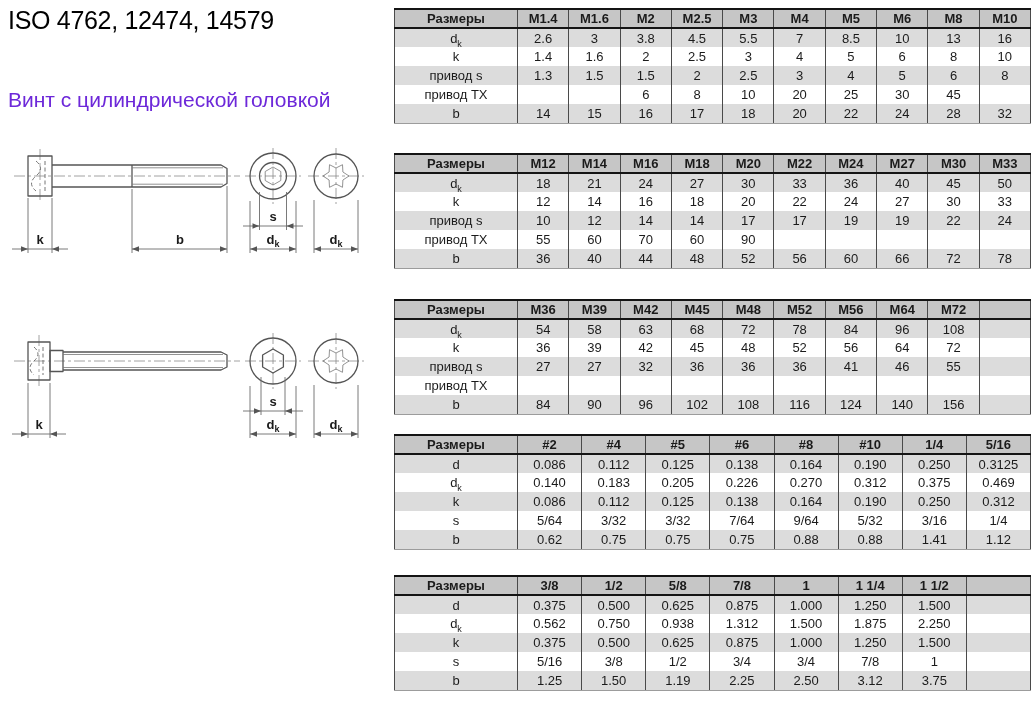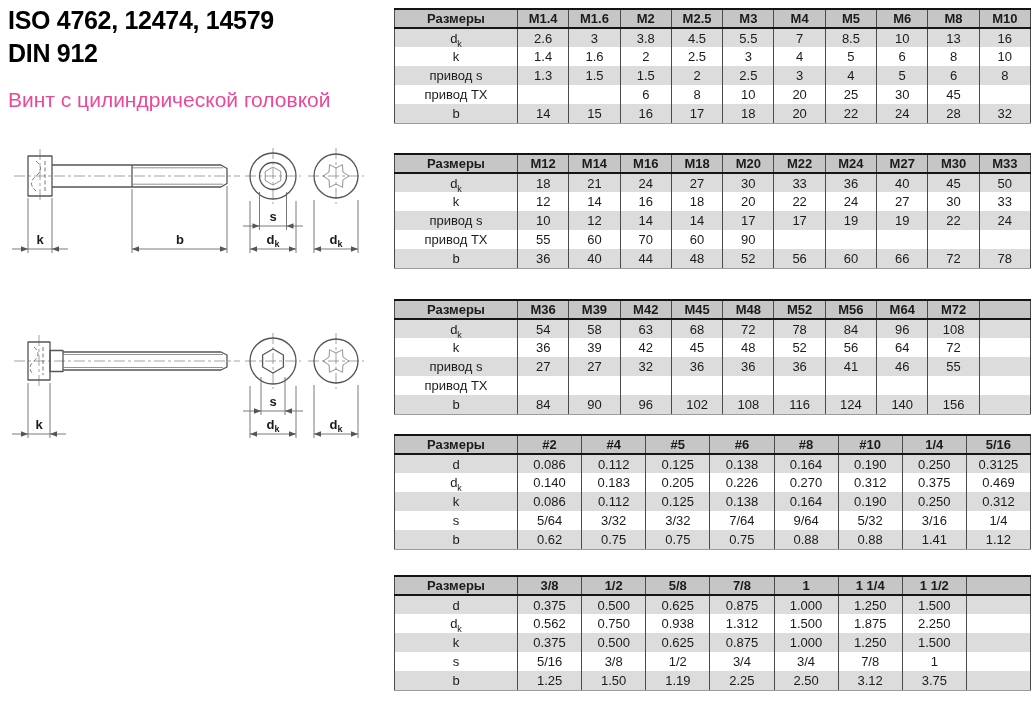--- a/index.html
+++ b/index.html
@@ -1,22 +1,22 @@
 <!DOCTYPE html>
 <html><head>
 <meta charset="utf-8">
 <style>
   * { margin:0; padding:0; box-sizing:border-box; }
   body { background:#fff; }
   .page { position:relative; width:1034px; height:703px; background:#ffffff;
           font-family:"Liberation Sans", sans-serif; overflow:hidden; }
 
-  .title { position:absolute; left:8px; top:4px; font-size:25px; font-weight:bold;
+  .title { position:absolute; left:8px; top:4px; font-size:25px; font-weight:normal;
            line-height:33px; color:#000; letter-spacing:-0.3px; }
-  .subtitle { position:absolute; left:8px; top:88px; font-size:21px; color:#ec4899; }
+  .subtitle { position:absolute; left:8px; top:88px; font-size:21px; color:#6d28d9; }
   .fullthread-label { position:absolute; left:28px; top:292px; font-size:21px; color:#0d0d0d; }
 
   .drawing { position:absolute; left:0; }
   .drawing1 { top:146px; }
   .drawing2 { top:331px; }
 
   .ol   { stroke:#555; stroke-width:1.3; fill:none; stroke-linejoin:round; }
   .thin { stroke:#777; stroke-width:0.8; fill:none; stroke-linejoin:round; }
   .cl   { stroke:#8a8a8a; stroke-width:0.8; stroke-dasharray:11 3 3 3; fill:none; }
   .hid  { stroke:#666; stroke-width:0.9; stroke-dasharray:4 2.5; fill:none; }
@@ -40,21 +40,20 @@
   .dim-table tbody tr:last-child td { border-bottom:1px solid #9c9c9c; }
   .dim-table sub { font-size:9px; line-height:0; }
 </style>
 </head>
 <body>
 
 <div class="page">
 
   <div class="title">
     <div>ISO 4762, 12474, 14579</div>
-    <div>DIN 912</div>
   </div>
   <div class="subtitle">Винт с цилиндрической головкой</div>
 
   <svg class="drawing drawing1" width="390" height="115" viewBox="0 0 390 115">
     <line class="cl" x1="14" y1="30" x2="240" y2="30"></line>
     <line class="cl" x1="40" y1="3" x2="40" y2="57"></line>
     <rect class="ol" x="28" y="10" width="24" height="40"></rect>
     <path class="hid" d="M36,15 q9,7.5 0,15 q-9,7.5 0,15"></path>
     <line class="hid" x1="45" y1="15" x2="45" y2="45"></line>
     <path class="ol" d="M52,19 L221,19 L227,22.5 L227,37.5 L221,41 L52,41"></path>

